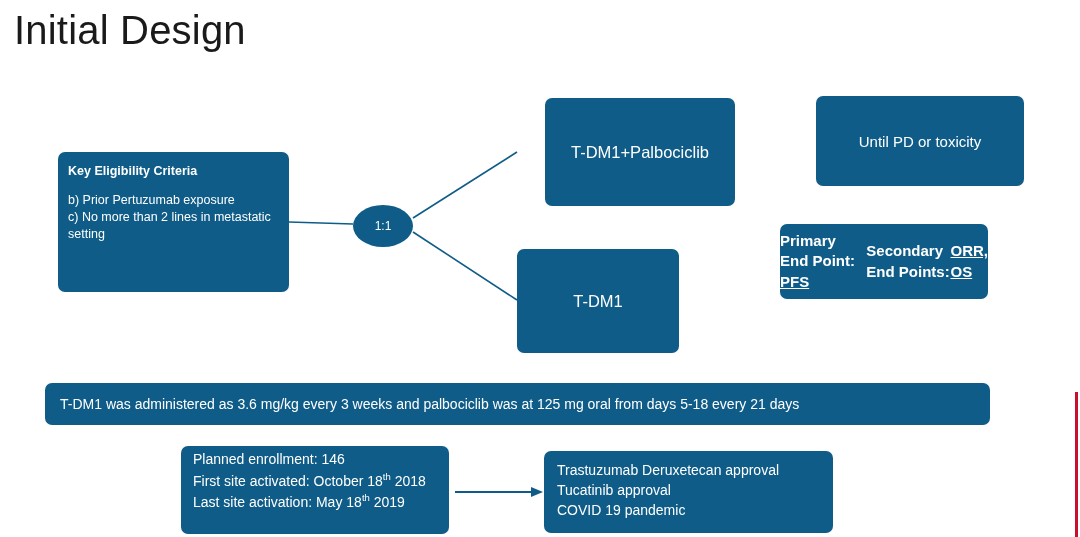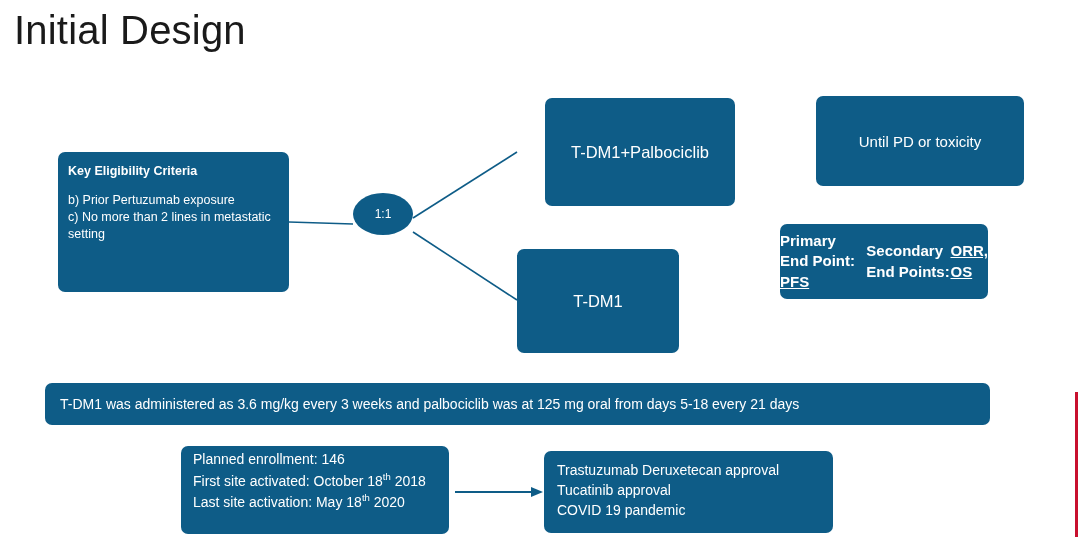--- a/index.html
+++ b/index.html
@@ -54,21 +54,21 @@
   #eligibility .hdr {
     font-weight: bold;
     margin-bottom: 12px;
   }
   #eligibility .crit {
     margin-bottom: 1px;
   }
   
   #randomize {
     left: 353px;
-    top: 193px;
+    top: 205px;
     width: 60px;
     height: 42px;
     border-radius: 50%;
     font-size: 12px;
   }
   
   #arm-a {
     left: 517px;
     top: 98px;
     width: 190px;
@@ -196,21 +196,21 @@
     </div>
     <div>Secondary End Points:</div>
     <div><u>ORR, OS</u></div>
   </div>
 
   <div class="box" id="dosing">T-DM1 was administered as 3.6 mg/kg every 3 weeks and palbociclib was at 125 mg oral from days 5-18 every 21 days</div>
 
   <div class="box" id="enrollment">
     <div>Planned enrollment: 146</div>
     <div><span>First site activated: October 18</span><sup>th</sup><span> 2018</span></div>
-    <div><span>Last site activation: May 18</span><sup>th</sup><span> 2020</span></div>
+    <div><span>Last site activation: May 18</span><sup>th</sup><span> 2019</span></div>
   </div>
 
   <div class="box" id="events">
     <div>Trastuzumab Deruxetecan approval</div>
     <div>Tucatinib approval</div>
     <div>COVID 19 pandemic</div>
   </div>
 
   <div id="edge-marker"></div>
   <div id="edge-marker-inner"></div>

